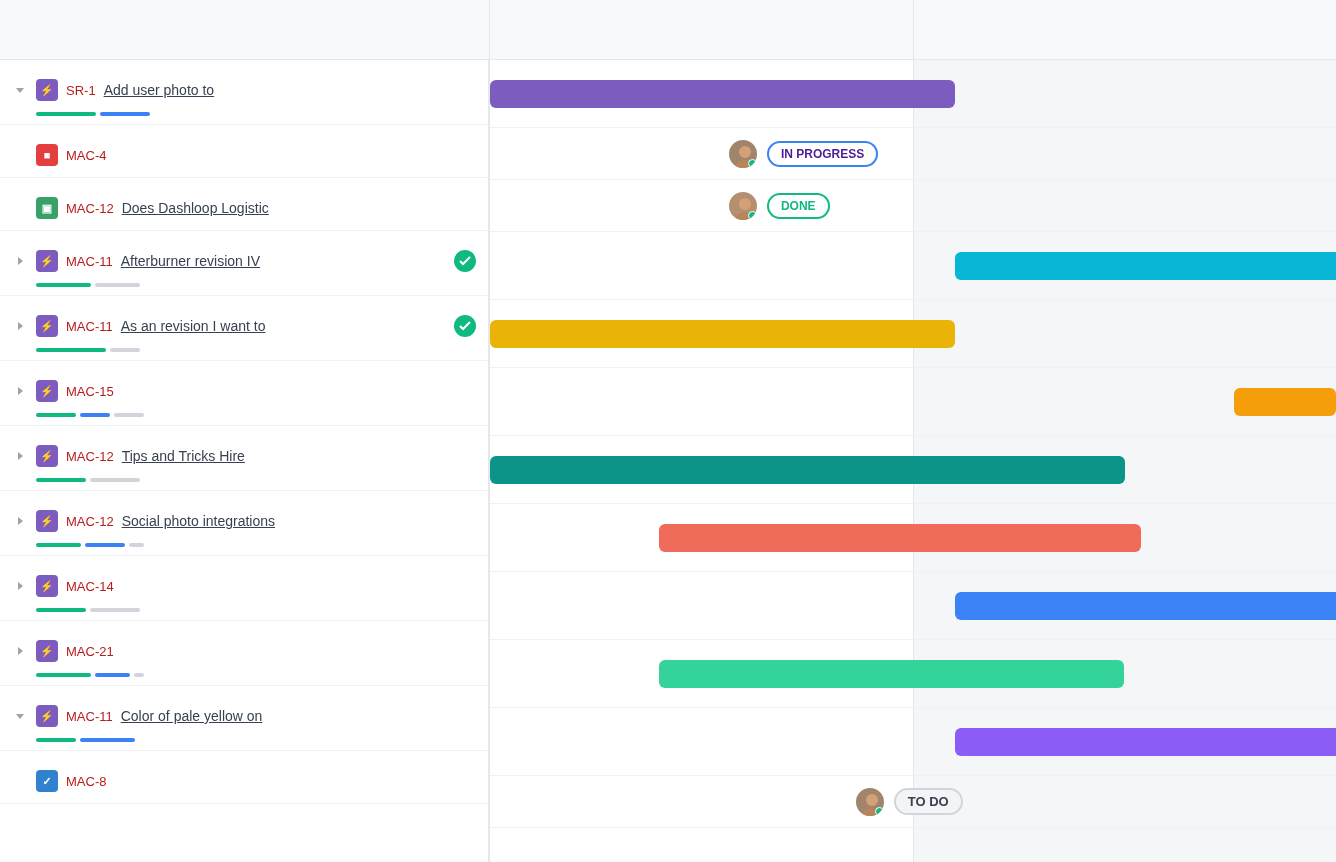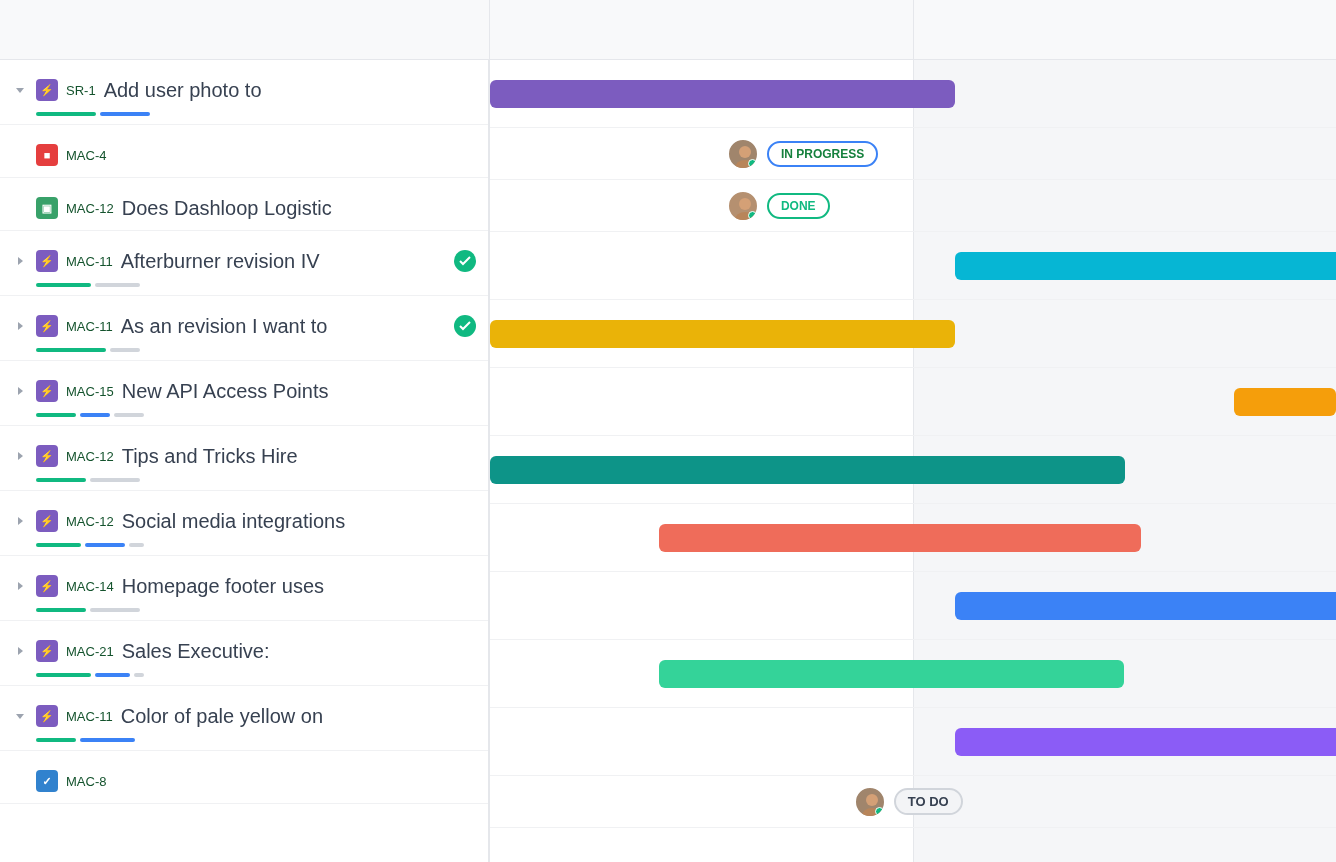--- a/index.html
+++ b/index.html
@@ -113,28 +113,29 @@
       align-items: center;
       justify-content: center;
       flex-shrink: 0;
       font-size: 11px;
       color: #fff;
       font-weight: 700;
     }
 
     .epic-id {
       font-size: 13px;
-      color: #14532d;
+      color: #b91c1c;
       font-weight: 500;
       flex-shrink: 0;
     }
     .epic-title {
-      font-size: 20px;
+      font-size: 14px;
       color: #374151;
       flex: 1;
+      text-decoration: underline;
     }
     .check-badge {
       width: 22px;
       height: 22px;
       border-radius: 50%;
       background: #10b981;
       display: flex;
       align-items: center;
       justify-content: center;
       color: #fff;
@@ -181,21 +182,21 @@
       gap: 8px;
     }
     .status-badge {
       padding: 4px 12px;
       border-radius: 20px;
       font-size: 12px;
       font-weight: 700;
       border: 2px solid;
     }
     .status-in-progress {
-      color: #15803d;
+      color: #4c1d95;
       border-color: #3b82f6;
       background: transparent;
     }
     .status-done {
       color: #10b981;
       border-color: #10b981;
       background: transparent;
     }
     .status-todo {
       background: #f3f4f6;
@@ -298,21 +299,20 @@
         </div>
         <div class="epic-row">
           <div class="epic-row-main">
             <div class="expand-btn">
               <svg width="10" height="10" viewBox="0 0 10 10">
                 <polygon points="3,1 8,5 3,9" fill="#9ca3af"></polygon>
               </svg>
             </div>
             <div class="epic-icon" style="background: rgb(124, 92, 191);">⚡</div>
             <span class="epic-id">MAC-15</span>
-            <span class="epic-title">New API Access Points</span>
           </div>
           <div class="progress-bar-wrap">
             <div class="prog-segment" style="background: rgb(16, 185, 129); width: 40px;"></div>
             <div class="prog-segment" style="background: rgb(59, 130, 246); width: 30px;"></div>
             <div class="prog-segment" style="background: rgb(209, 213, 219); width: 30px;"></div>
           </div>
         </div>
         <div class="epic-row">
           <div class="epic-row-main">
             <div class="expand-btn">
@@ -331,54 +331,52 @@
         </div>
         <div class="epic-row">
           <div class="epic-row-main">
             <div class="expand-btn">
               <svg width="10" height="10" viewBox="0 0 10 10">
                 <polygon points="3,1 8,5 3,9" fill="#9ca3af"></polygon>
               </svg>
             </div>
             <div class="epic-icon" style="background: rgb(124, 92, 191);">⚡</div>
             <span class="epic-id">MAC-12</span>
-            <span class="epic-title">Social media integrations</span>
+            <span class="epic-title">Social photo integrations</span>
           </div>
           <div class="progress-bar-wrap">
             <div class="prog-segment" style="background: rgb(16, 185, 129); width: 45px;"></div>
             <div class="prog-segment" style="background: rgb(59, 130, 246); width: 40px;"></div>
             <div class="prog-segment" style="background: rgb(209, 213, 219); width: 15px;"></div>
           </div>
         </div>
         <div class="epic-row">
           <div class="epic-row-main">
             <div class="expand-btn">
               <svg width="10" height="10" viewBox="0 0 10 10">
                 <polygon points="3,1 8,5 3,9" fill="#9ca3af"></polygon>
               </svg>
             </div>
             <div class="epic-icon" style="background: rgb(124, 92, 191);">⚡</div>
             <span class="epic-id">MAC-14</span>
-            <span class="epic-title">Homepage footer uses</span>
           </div>
           <div class="progress-bar-wrap">
             <div class="prog-segment" style="background: rgb(16, 185, 129); width: 50px;"></div>
             <div class="prog-segment" style="background: rgb(209, 213, 219); width: 50px;"></div>
           </div>
         </div>
         <div class="epic-row">
           <div class="epic-row-main">
             <div class="expand-btn">
               <svg width="10" height="10" viewBox="0 0 10 10">
                 <polygon points="3,1 8,5 3,9" fill="#9ca3af"></polygon>
               </svg>
             </div>
             <div class="epic-icon" style="background: rgb(124, 92, 191);">⚡</div>
             <span class="epic-id">MAC-21</span>
-            <span class="epic-title">Sales Executive:</span>
           </div>
           <div class="progress-bar-wrap">
             <div class="prog-segment" style="background: rgb(16, 185, 129); width: 55px;"></div>
             <div class="prog-segment" style="background: rgb(59, 130, 246); width: 35px;"></div>
             <div class="prog-segment" style="background: rgb(209, 213, 219); width: 10px;"></div>
           </div>
         </div>
         <div class="epic-row">
           <div class="epic-row-main">
             <div class="expand-btn">

